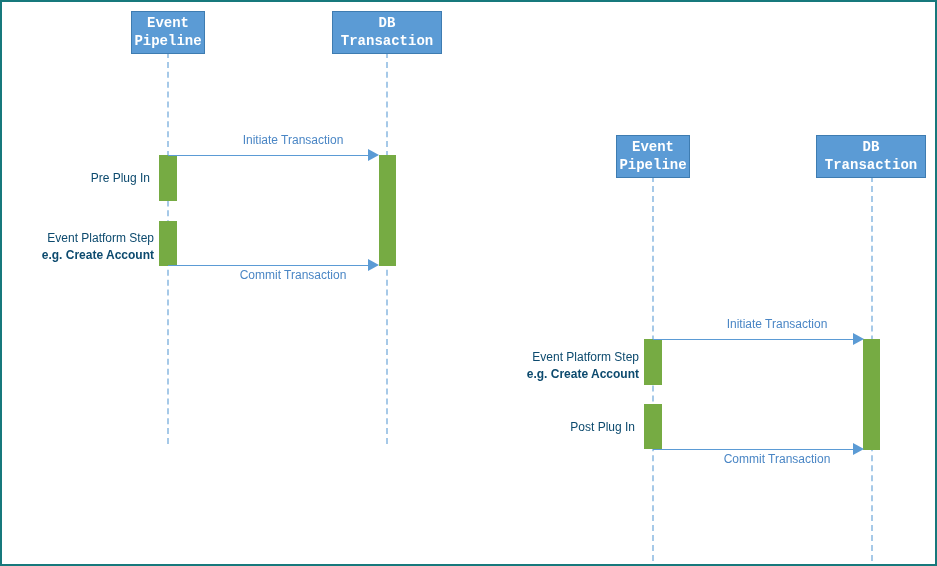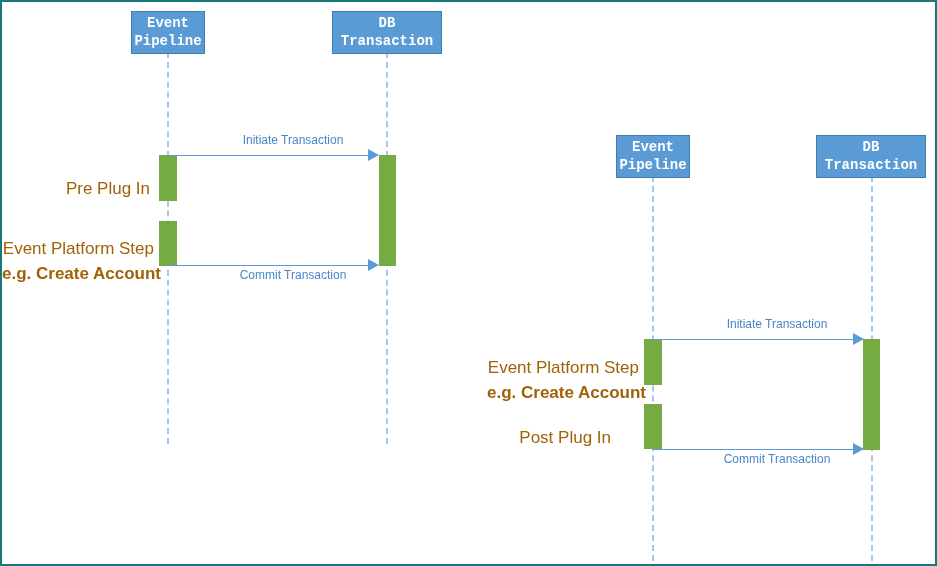--- a/index.html
+++ b/index.html
@@ -70,26 +70,25 @@
     position: absolute;
     color: #4A86C5;
     font-size: 12px;
     white-space: nowrap;
     text-align: center;
   }
 
   
   .side-label {
     position: absolute;
-    color: #a16207;
-    font-size: 17px;
+    color: #0c4a6e;
+    font-size: 12px;
     line-height: 1.45;
     text-align: right;
     white-space: nowrap;
-    margin-top: 7px;
   }
   .side-label .l2 { display: block; font-weight: bold; }
 </style>
 </head>
 <body>
 
 <div id="canvas">
 
   <div class="lifeline" style="left:165px; top:50px; height:392px;"></div>
   <div class="lifeline" style="left:384px; top:50px; height:392px;"></div>
@@ -144,17 +143,17 @@
   <div class="msg-head" style="left:851px; top:331px;"></div>
 
   <div class="msg-shaft" style="left:651px; top:447px; width:200px;"></div>
   <div class="msg-head" style="left:851px; top:441px;"></div>
   <div class="msg-label" style="left:665px; top:450px; width:220px;">Commit Transaction</div>
 
   <div class="side-label" style="left:485px; top:347px; width:152px;">
     <span>Event Platform Step</span>
     <span class="l2">e.g. Create Account</span>
   </div>
-  <div class="side-label" style="left:461px; top:417px; width:148px;">
+  <div class="side-label" style="left:485px; top:417px; width:148px;">
     <span>Post Plug In</span>
   </div>
 
 </div>
 
 </body></html>

